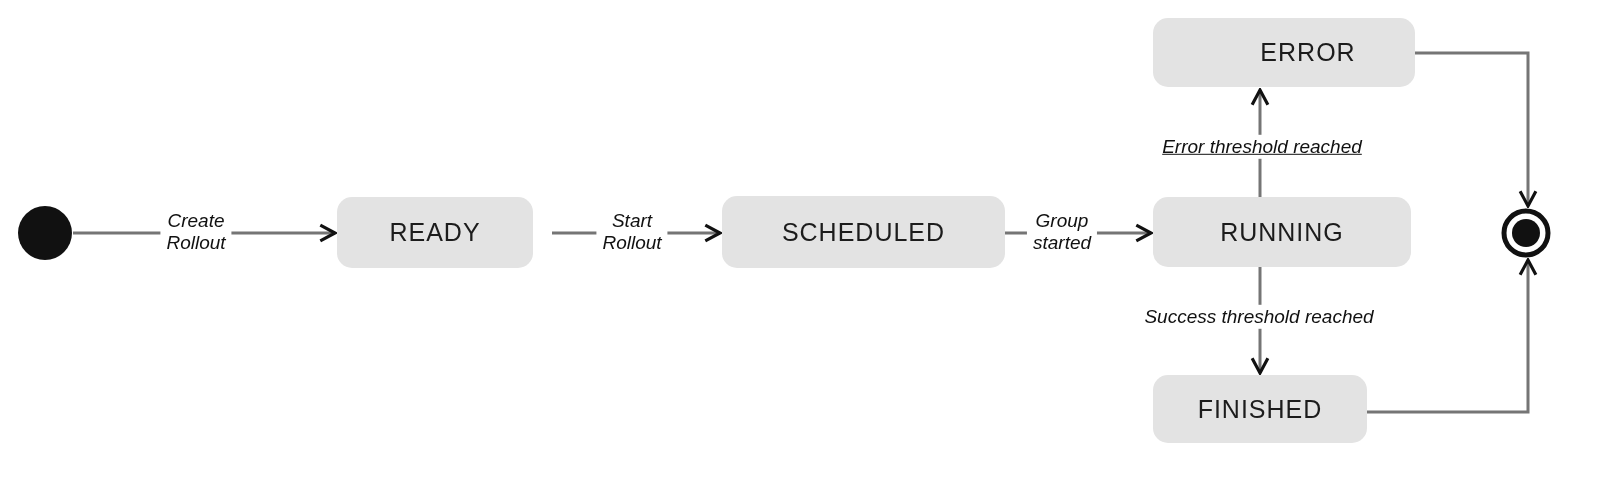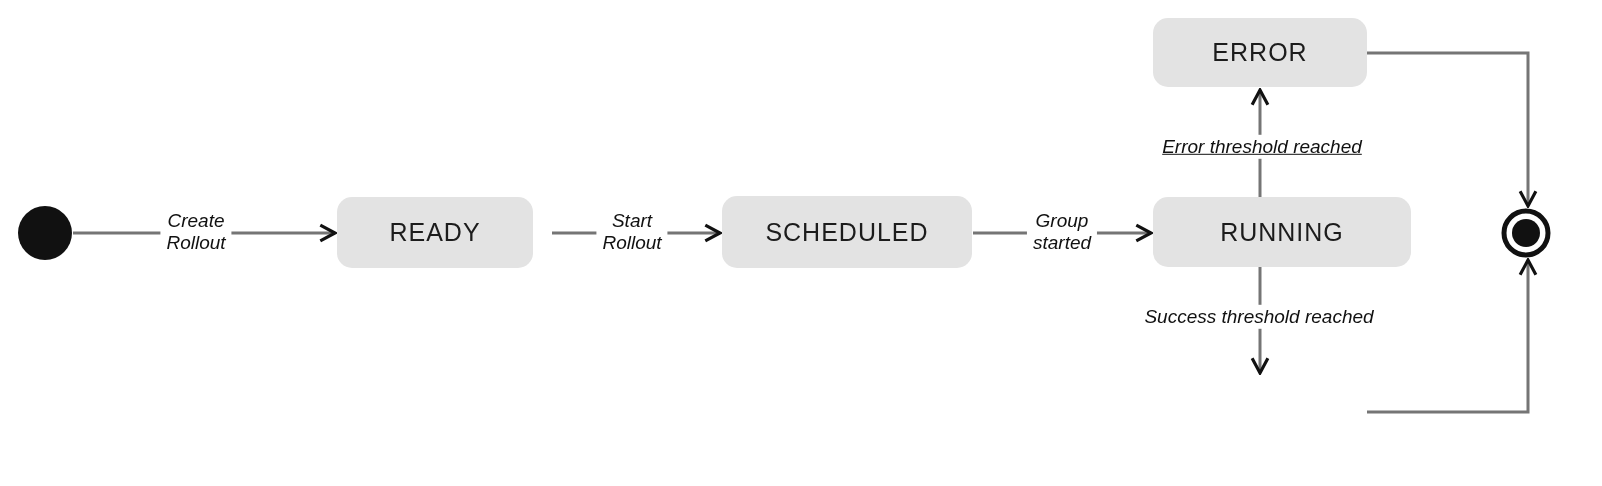--- a/index.html
+++ b/index.html
@@ -87,32 +87,35 @@
     <g>
       <circle class="final-outer" cx="1526" cy="233" r="22"></circle>
       <circle class="final-inner" cx="1526" cy="233" r="14"></circle>
     </g>
   </svg>
 
   <div class="state" style="left:337px; top:197px; width:196px; height:71px;">
     <span>READY</span>
   </div>
 
-  <div class="state" style="left:722px; top:196px; width:250px; height:72px;">
+  <div class="state" style="left:722px; top:196px; width:283px; height:72px;">
     <span>SCHEDULED</span>
   </div>
 
   <div class="state" style="left:1153px; top:197px; width:258px; height:70px;">
     <span>RUNNING</span>
   </div>
 
-  <div class="state" style="left:1153px; top:18px; width:214px; height:69px;">
+  <div class="state" style="left:1153px; top:18px; width:214px; height:69px;padding-left:48px;">
     <span>ERROR</span>
   </div>
 
+  <div class="state" style="left:1153px; top:375px; width:214px; height:68px;">
+    <span>FINISHED</span>
+  </div>
 
   <div class="tlabel" style="left:196px; top:232px;">Create
 Rollout</div>
 
   <div class="tlabel" style="left:632px; top:232px;">Start
 Rollout</div>
 
   <div class="tlabel" style="left:1062px; top:232px;">Group
 started</div>
 

